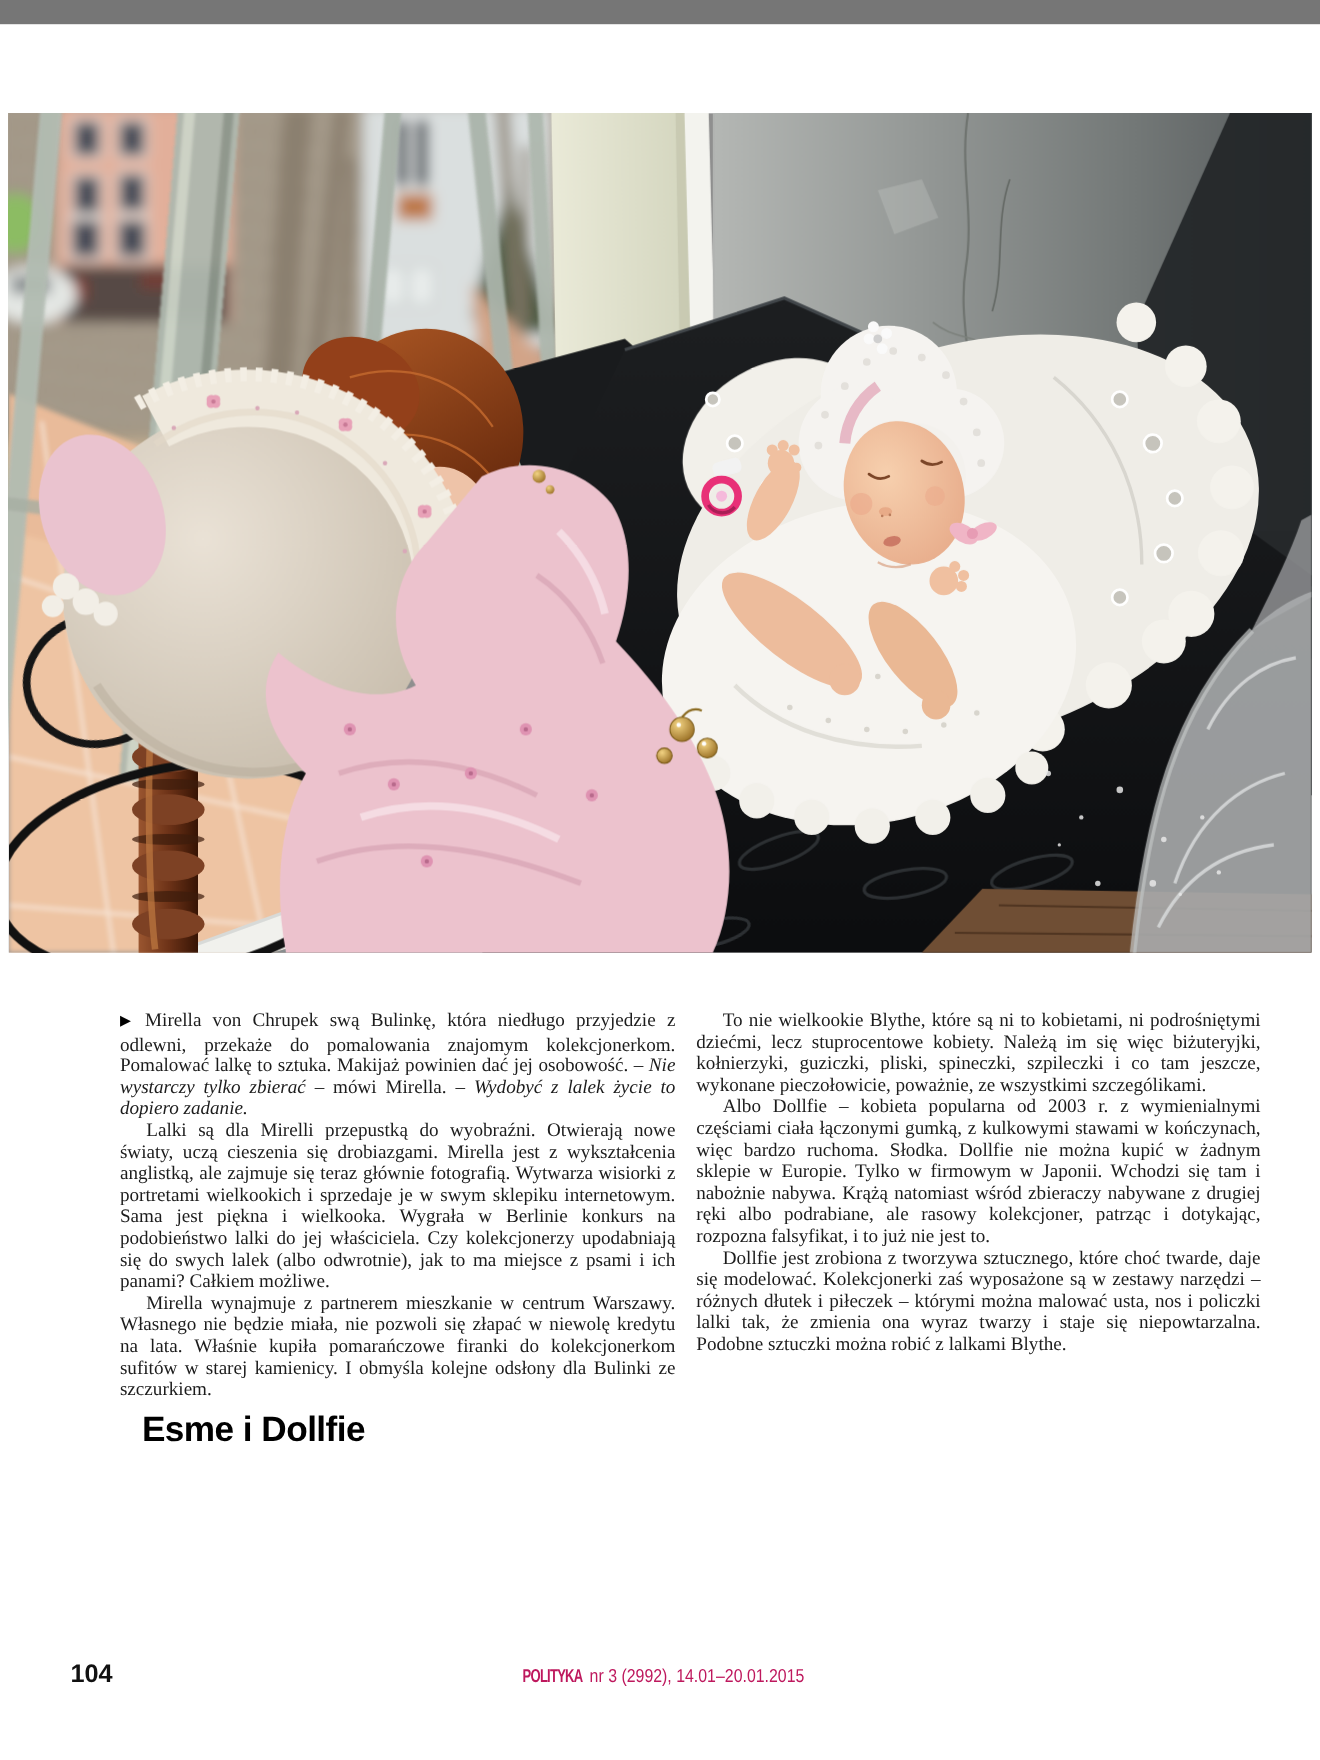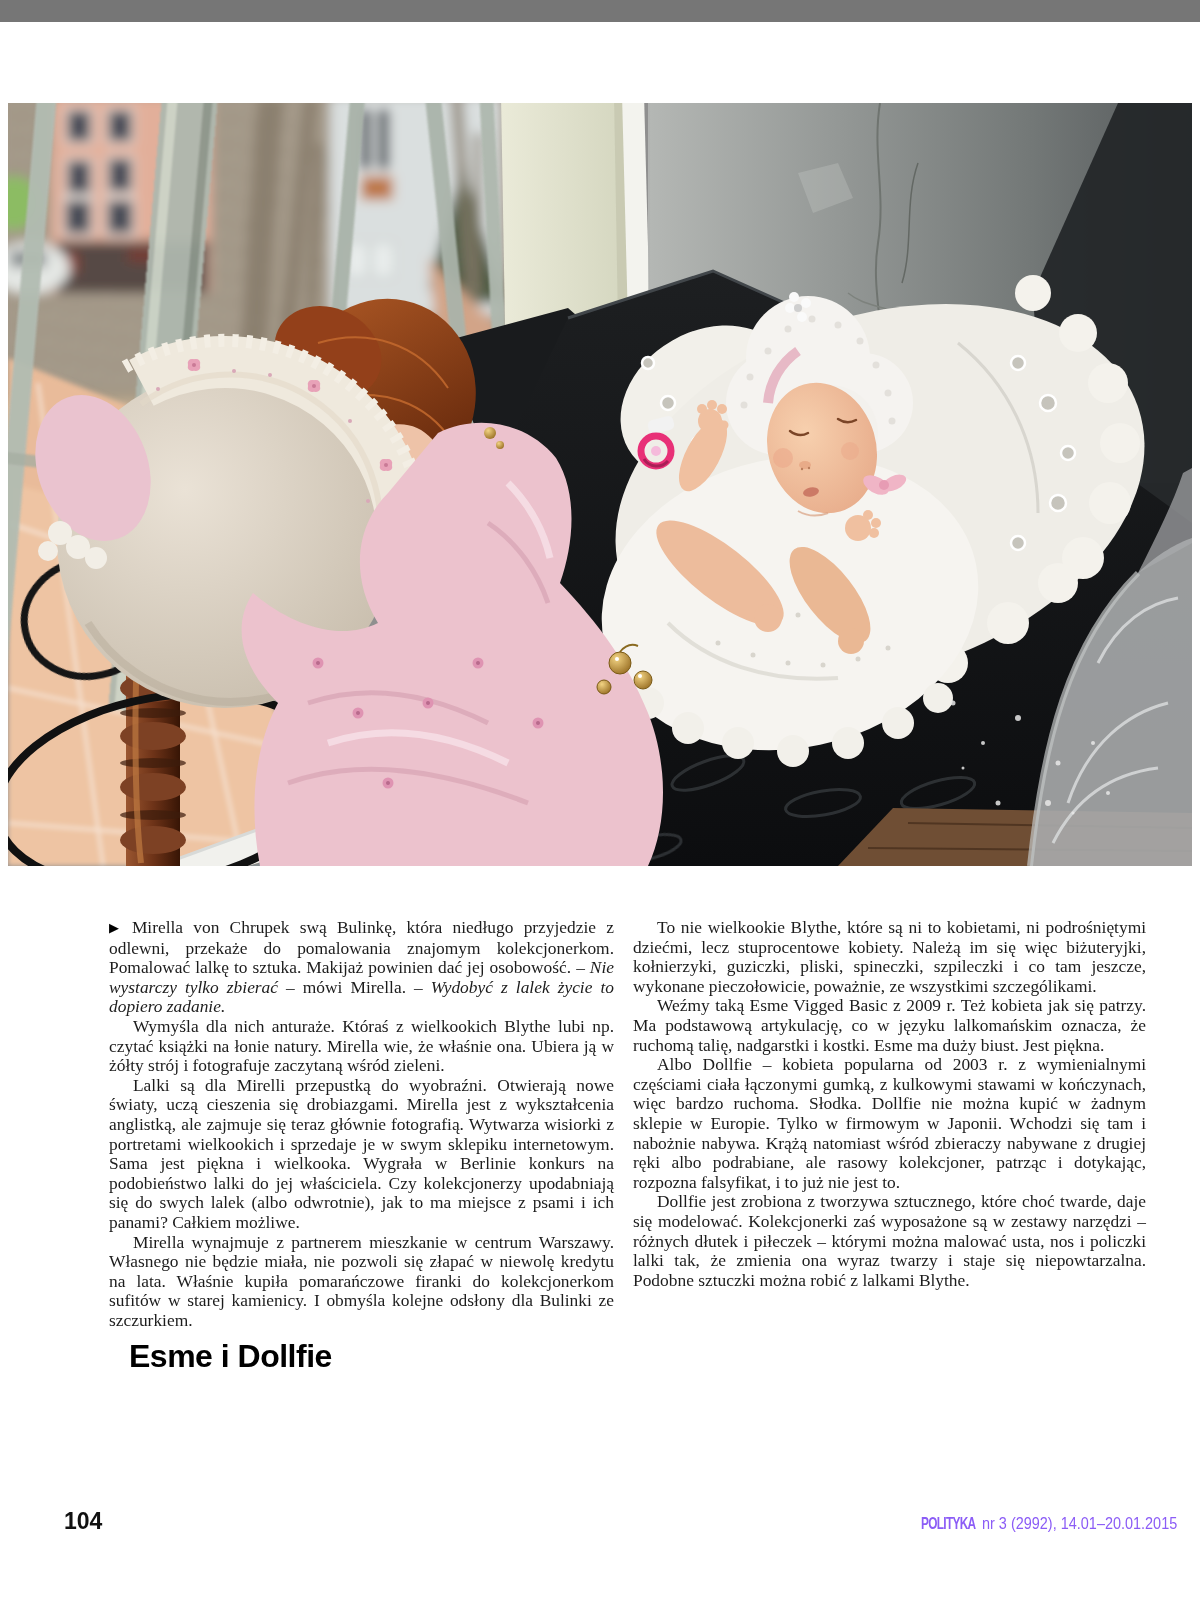--- a/index.html
+++ b/index.html
@@ -14,22 +14,22 @@
   .col-right{width:513px;}
   .col p{margin:0;text-indent:24px;}
   .col p.noind{text-indent:0;}
   .col .it{font-style:italic;}
   .marker{font-family:"DejaVu Sans",sans-serif;font-size:13px;margin-right:7px;position:relative;top:-1px;color:#000;}
   h2.sec{margin:11px 0 5px 20px;font-family:"Liberation Sans",sans-serif;font-weight:700;
          font-size:32px;line-height:30px;letter-spacing:-0.5px;color:#000;text-indent:0;}
   .footer{position:absolute;left:0;top:1506px;width:1200px;height:40px;}
   .pageno{position:absolute;left:64px;top:2px;font-family:"Liberation Sans",sans-serif;
           font-weight:700;font-size:23px;letter-spacing:0;color:#111;}
-  .footcenter{position:absolute;left:0;top:8px;width:100%;text-align:right;
-          font-family:"Liberation Sans",sans-serif;font-size:17px;color:#8b5cf6;}
+  .footcenter{position:absolute;left:0;top:8px;width:100%;text-align:center;
+          font-family:"Liberation Sans",sans-serif;font-size:17px;color:#be185d;}
   .footcenter .squeeze{display:inline-block;transform:scaleX(.85);transform-origin:center;}
   .logo{font-weight:800;letter-spacing:-1px;display:inline-block;transform:scaleX(.82);transform-origin:center;margin-right:-4px;}
 </style>
 </head>
 <body>
 
 <div class="page">
   <div class="topbar"></div>
 
   <div class="photo">
@@ -499,28 +499,26 @@
           <circle cx="990" cy="700" r="2.5"></circle>
           <circle cx="1065" cy="710" r="1.5"></circle>
         <circle cx="955" cy="665" r="1.5"></circle>
       </g>
     </svg>
   </div>
 
   <div class="columns">
     <div class="col col-left">
       <p class="noind"><span class="marker">▶</span><span>Mirella von Chrupek swą Bulinkę, która niedługo przyjedzie z odlewni, przekaże do pomalowania znajomym kolekcjonerkom. Pomalować lalkę to sztuka. Makijaż powinien dać jej osobowość. – </span><span class="it">Nie wystarczy tylko zbierać</span><span> – mówi Mirella. – </span><span class="it">Wydobyć z lalek życie to dopiero zadanie.</span></p>
-      <p>Wymyśla dla nich anturaże. Któraś z wielkookich Blythe lubi np. czytać książki na łonie natury. Mirella wie, że właśnie ona. Ubiera ją w żółty strój i fotografuje zaczytaną wśród zieleni.</p>
       <p>Lalki są dla Mirelli przepustką do wyobraźni. Otwierają nowe światy, uczą cieszenia się drobiazgami. Mirella jest z wykształcenia anglistką, ale zajmuje się teraz głównie fotografią. Wytwarza wisiorki z portretami wielkookich i sprzedaje je w swym sklepiku internetowym. Sama jest piękna i wielkooka. Wygrała w Berlinie konkurs na podobieństwo lalki do jej właściciela. Czy kolekcjonerzy upodabniają się do swych lalek (albo odwrotnie), jak to ma miejsce z psami i ich panami? Całkiem możliwe.</p>
       <p>Mirella wynajmuje z partnerem mieszkanie w centrum Warszawy. Własnego nie będzie miała, nie pozwoli się złapać w niewolę kredytu na lata. Właśnie kupiła pomarańczowe firanki do kolekcjonerkom sufitów w starej kamienicy. I obmyśla kolejne odsłony dla Bulinki ze szczurkiem.</p>
       <h2 class="sec">Esme i Dollfie</h2>
     </div>
     <div class="col col-right">
       <p>To nie wielkookie Blythe, które są ni to kobietami, ni podrośniętymi dziećmi, lecz stuprocentowe kobiety. Należą im się więc biżuteryjki, kołnierzyki, guziczki, pliski, spineczki, szpileczki i co tam jeszcze, wykonane pieczołowicie, poważnie, ze wszystkimi szczególikami.</p>
-      <p>Weźmy taką Esme Vigged Basic z 2009 r. Też kobieta jak się patrzy. Ma podstawową artykulację, co w języku lalkomańskim oznacza, że ruchomą talię, nadgarstki i kostki. Esme ma duży biust. Jest piękna.</p>
       <p>Albo Dollfie – kobieta popularna od 2003 r. z wymienialnymi częściami ciała łączonymi gumką, z kulkowymi stawami w kończynach, więc bardzo ruchoma. Słodka. Dollfie nie można kupić w żadnym sklepie w Europie. Tylko w firmowym w Japonii. Wchodzi się tam i nabożnie nabywa. Krążą natomiast wśród zbieraczy nabywane z drugiej ręki albo podrabiane, ale rasowy kolekcjoner, patrząc i dotykając, rozpozna falsyfikat, i to już nie jest to.</p>
       <p>Dollfie jest zrobiona z tworzywa sztucznego, które choć twarde, daje się modelować. Kolekcjonerki zaś wyposażone są w zestawy narzędzi – różnych dłutek i piłeczek – którymi można malować usta, nos i policzki lalki tak, że zmienia ona wyraz twarzy i staje się niepowtarzalna. Podobne sztuczki można robić z lalkami Blythe.</p>
     </div>
   </div>
 
   <div class="footer">
     <span class="pageno">104</span>
     <div class="footcenter">
       <span class="squeeze"><span class="logo">POLITYKA</span><span> nr 3 (2992), 14.01–20.01.2015</span></span>
     </div>

